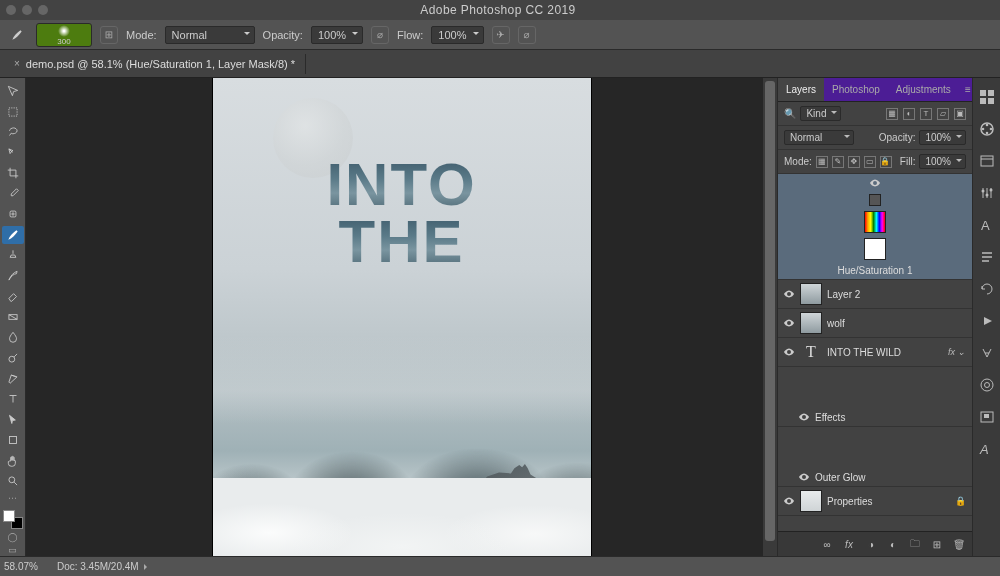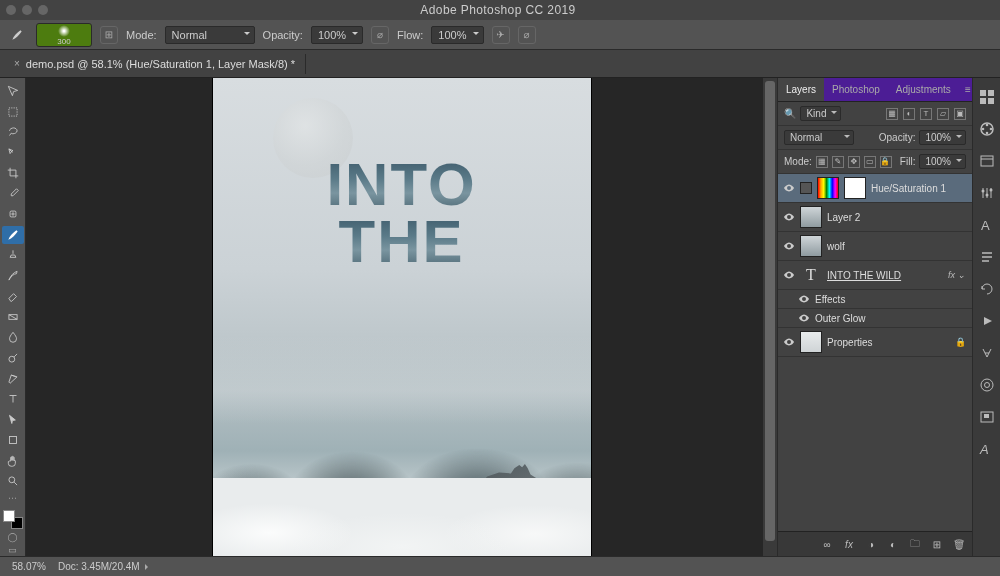--- a/index.html
+++ b/index.html
@@ -67,40 +67,40 @@
   .ptab { padding: 6px 8px; font-size: 10px; color: #aaa; }
   .ptab.active { background: #454545; color: #eee; }
   .panel-menu { margin-left: auto; padding: 6px; color: #aaa; font-size: 10px; }
   .prow { display: flex; align-items: center; gap: 4px; padding: 4px 6px; border-bottom: 1px solid #333; font-size: 10px; color: #ccc; }
   .mini-drop { background: #3a3a3a; border: 1px solid #2a2a2a; padding: 1px 14px 1px 5px; border-radius: 2px; position: relative; font-size: 10px; }
   .mini-drop::after { content: ""; position: absolute; right: 3px; top: 50%; transform: translateY(-50%); border: 3px solid transparent; border-top-color: #bbb; }
   .filter-icons { display: flex; gap: 5px; margin-left: auto; }
   .fi { width: 12px; height: 12px; border: 1px solid #777; display: flex; align-items: center; justify-content: center; font-size: 8px; color: #bbb; }
   .layers { flex: 1; overflow-y: auto; background: #424242; }
   .layer { display: flex; align-items: center; padding: 3px 5px; border-bottom: 1px solid #333; gap: 5px; font-size: 10px; color: #ddd; }
-  .layer.selected { background: #5a6b7c; }
-  .layer.child { padding-left: 20px; }
+  .layer.selected { background: #5a6b7c; flex-direction: column; }
+  .layer.child { padding-left: 20px; margin-top: 41px; }
   .eye { width: 12px; height: 12px; display: flex; align-items: center; justify-content: center; }
   .eye svg { width: 12px; height: 12px; fill: #ccc; }
   .thumb { width: 22px; height: 22px; background: #888; border: 1px solid #222; flex-shrink: 0; }
   .thumb.t-hs { background: linear-gradient(90deg,red,orange,yellow,green,cyan,blue,magenta,red); }
   .thumb.t-msk { background: #fff; }
   .thumb.t-im { background: linear-gradient(180deg,#cfd5d8,#8f9ba0); }
   .thumb.t-text { background: transparent; border: none; display: flex; align-items: center; justify-content: center; }
   .thumb.t-text span { font-family: Georgia,serif; font-size: 16px; color: #ddd; }
   .thumb.t-bg { background: linear-gradient(180deg,#e8ebec,#cfd4d6); }
   .thumb.small { width: 12px; height: 12px; }
   .lname { flex: 1; overflow: hidden; text-overflow: ellipsis; white-space: nowrap; }
-  .lname.u { text-decoration: underline; }
+  .lname.u { }
   .fx { color: #bbb; font-style: italic; font-size: 9px; padding-right: 2px; }
   .lock { color: #aaa; font-size: 9px; }
   .layer-foot { display: flex; align-items: center; gap: 8px; padding: 5px 6px; background: #383838; border-top: 1px solid #222; justify-content: flex-end; }
   .lf { width: 14px; height: 14px; color: #bbb; display: flex; align-items: center; justify-content: center; font-size: 10px; }
   
-  .status { height: 20px; background: #535353; border-top: 1px solid #2a2a2a; display: flex; align-items: center; padding: 0 12px; font-size: 10px; color: #ccc; gap: 12px; }
+  .status { height: 20px; background: #535353; border-top: 1px solid #2a2a2a; display: flex; align-items: center; padding: 0 4px; font-size: 10px; color: #ccc; gap: 19px; }
   .caret { display: inline-block; border: 3px solid transparent; border-left-color: #aaa; margin-left: 3px; }
   .rspace { flex: 1; }
 </style>
 </head>
 <body>
 
 <div class="app">
 
   <div class="titlebar">
     <div class="traffic">

